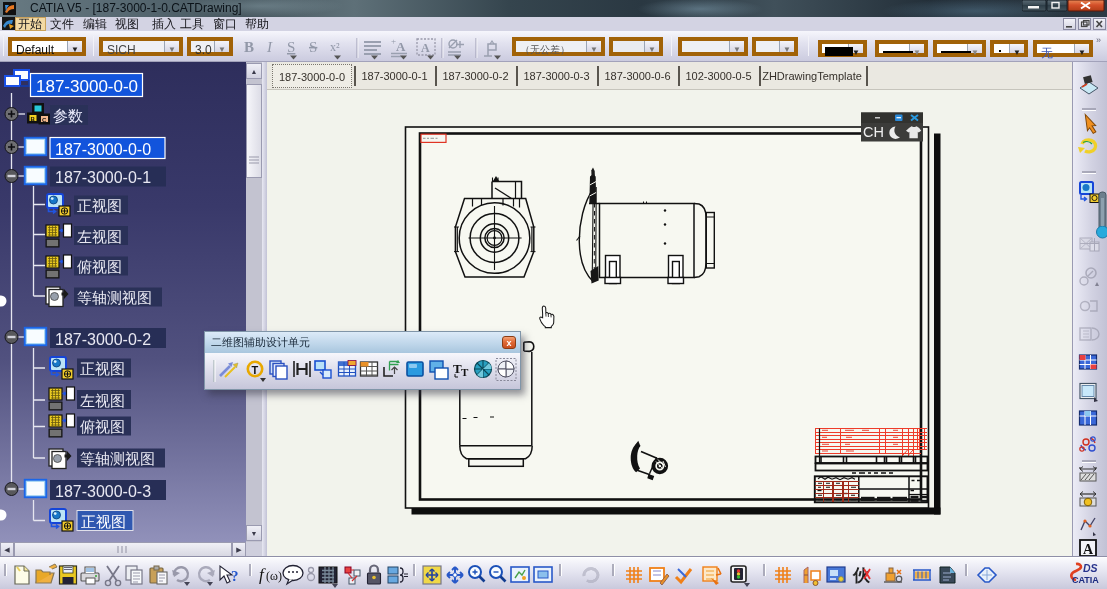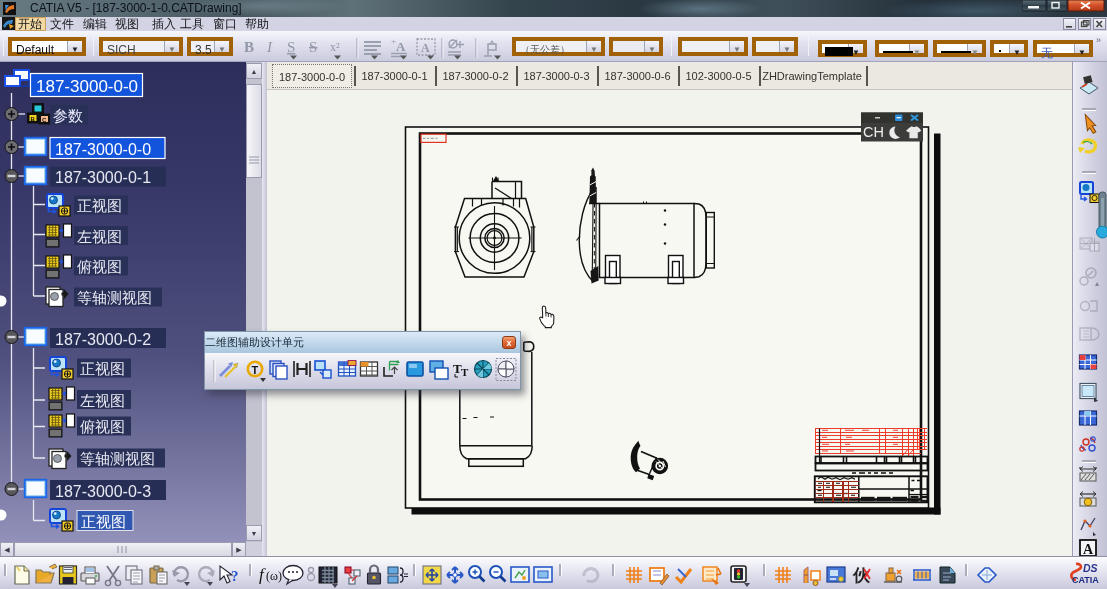--- a/index.html
+++ b/index.html
@@ -20,21 +20,21 @@
 .sbtn{position:absolute;background:linear-gradient(180deg,#f0f0f7,#d2d2e0);border:1px solid #9a9ab0;color:#3a3a4a;text-align:center}
 #divider{left:262px;top:62px;width:5px;height:495px;background:linear-gradient(90deg,#e8e8f2,#c2c2d6)}
 #canvas{left:267px;top:62px;width:805px;height:495px;background:#f2f3ec}
 #tabbar{left:267px;top:62px;width:805px;height:28px;background:#eae8e1;border-bottom:1px solid #c6c4bc}
 .tab{position:absolute;top:64px;height:24px;font-size:11px;color:#35302a;line-height:24px;text-align:center}
 .tsep{position:absolute;top:66px;width:2px;height:20px;background:#59554e}
 #rtoolbar{left:1072px;top:62px;width:35px;height:495px;background:linear-gradient(90deg,#ececf6,#d2d2e2 55%,#c2c2d5);border-left:1px solid #9a9ab2}
 #bottombar{left:0;top:557px;width:1107px;height:32px;background:linear-gradient(180deg,#fafafd 0%,#e4e4f0 45%,#c9c9dc 100%);border-top:1px solid #fff}
 #botline{left:0;top:556px;width:1107px;height:1px;background:#8f8fa8}
 #fl-toolbar{left:204px;top:331px;width:317px;height:59px;border:1px solid #8095a8;background:#cfd8e4;box-shadow:4px 5px 7px rgba(50,50,65,.5)}
-#fl-title{position:absolute;left:0;top:0;width:100%;height:21px;background:linear-gradient(180deg,#dceaf8 0%,#bdd5e9 60%,#a9c6de 100%);font-size:11px;color:#152535;line-height:21px;}
+#fl-title{position:absolute;left:0;top:0;width:100%;height:21px;background:linear-gradient(180deg,#dceaf8 0%,#bdd5e9 60%,#a9c6de 100%);font-size:11px;color:#152535;line-height:21px;padding-left:6px}
 #fl-close{position:absolute;right:4px;top:4px;width:14px;height:13px;background:linear-gradient(180deg,#f4a276,#e06a36 45%,#c94e1e);border:1px solid #8a3c14;border-radius:3px;color:#fff;font-size:9px;font-weight:bold;text-align:center;line-height:12px}
 #fl-body{position:absolute;left:0;top:21px;width:315px;height:36px;background:linear-gradient(180deg,#f7f7fc 0%,#dfdfec 45%,#c6c6da 100%)}
 </style></head><body>
 
 <div class="abs" id="titlebar"></div>
 <div class="abs" id="titletxt">CATIA V5 - [187-3000-1-0.CATDrawing]</div>
 <svg class="abs" style="left:3px;top:2px" width="13" height="13">
     <rect width="13" height="13" fill="#111"></rect>
     <path d="M2,10 Q5,3 11,3 L11,7 Q6,7 4,11 Z" fill="#e87820"></path>
     <path d="M2,3 L6,3 Q3,6 3,10 Z" fill="#4090d8"></path>
@@ -93,21 +93,21 @@
 <div class="combo" style="left:8px;top:37px;width:78px">
     <span class="txt">Default</span>
     <span class="arr">▼</span>
   </div>
 <div class="sep-v" style="left:93px;top:36px;height:20px"></div>
 <div class="combo" style="left:99px;top:37px;width:84px;background:#eff0f5;color:#444">
     <span class="txt">SICH</span>
     <span class="arr" style="color:#777">▼</span>
   </div>
 <div class="combo" style="left:187px;top:37px;width:46px;background:#eff0f5;color:#333">
-    <span class="txt">3.5</span>
+    <span class="txt">3.0</span>
     <span class="arr" style="color:#777">▼</span>
   </div>
 <div class="combo" style="left:512px;top:37px;width:93px;background:#eef0f4;color:#555">
     <span class="txt" style="font-size:10px">（无公差）</span>
     <span class="arr" style="color:#777">▼</span>
   </div>
 <div class="combo" style="left:609px;top:37px;width:54px;background:#e9ebf0">
     <span class="arr" style="color:#777">▼</span>
   </div>
 <div class="sep-v" style="left:671px;top:36px;height:20px"></div>

